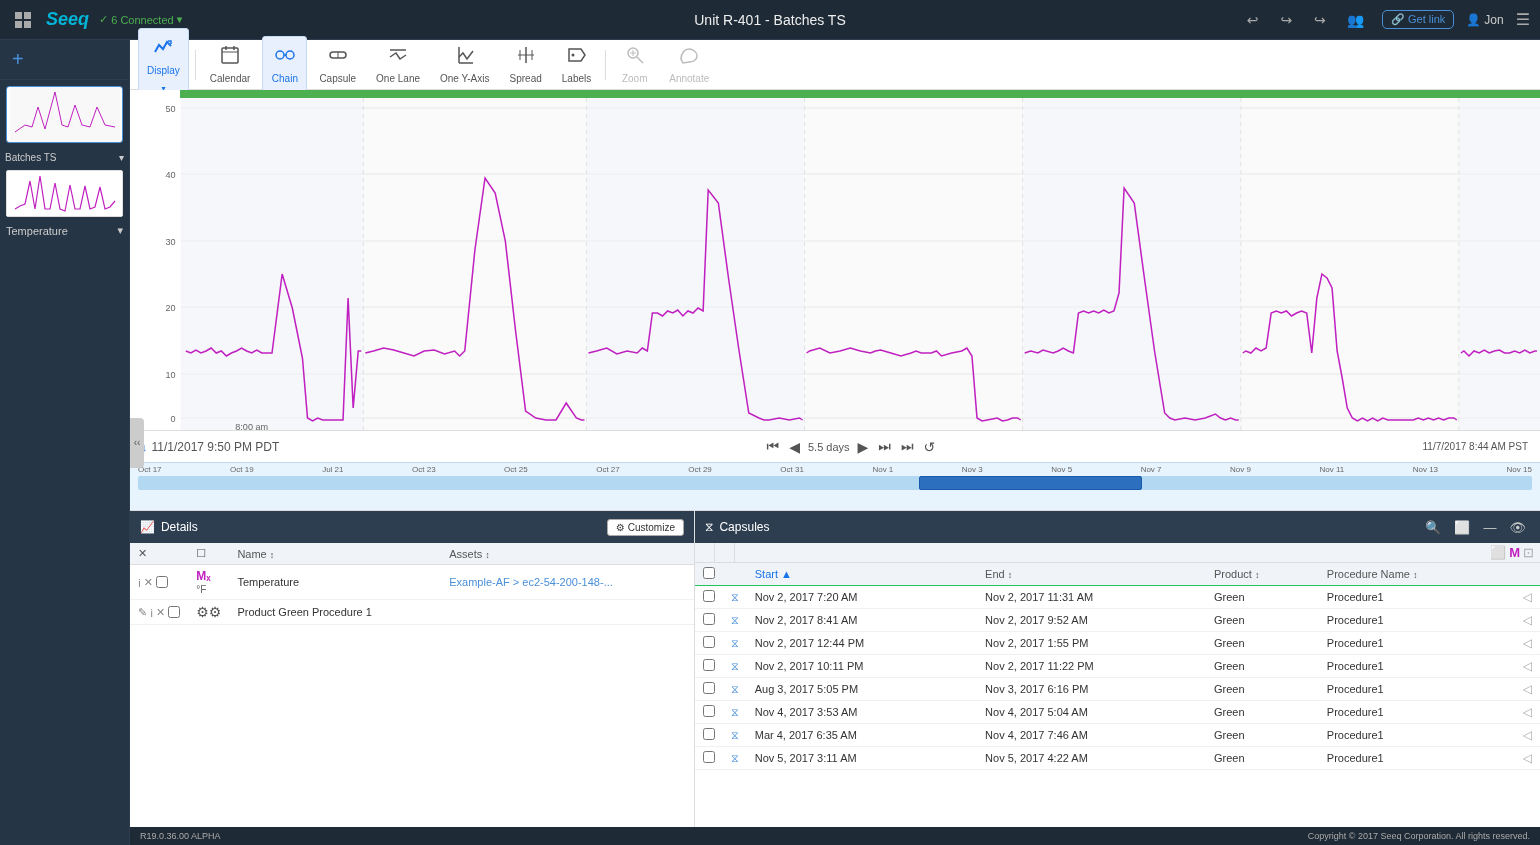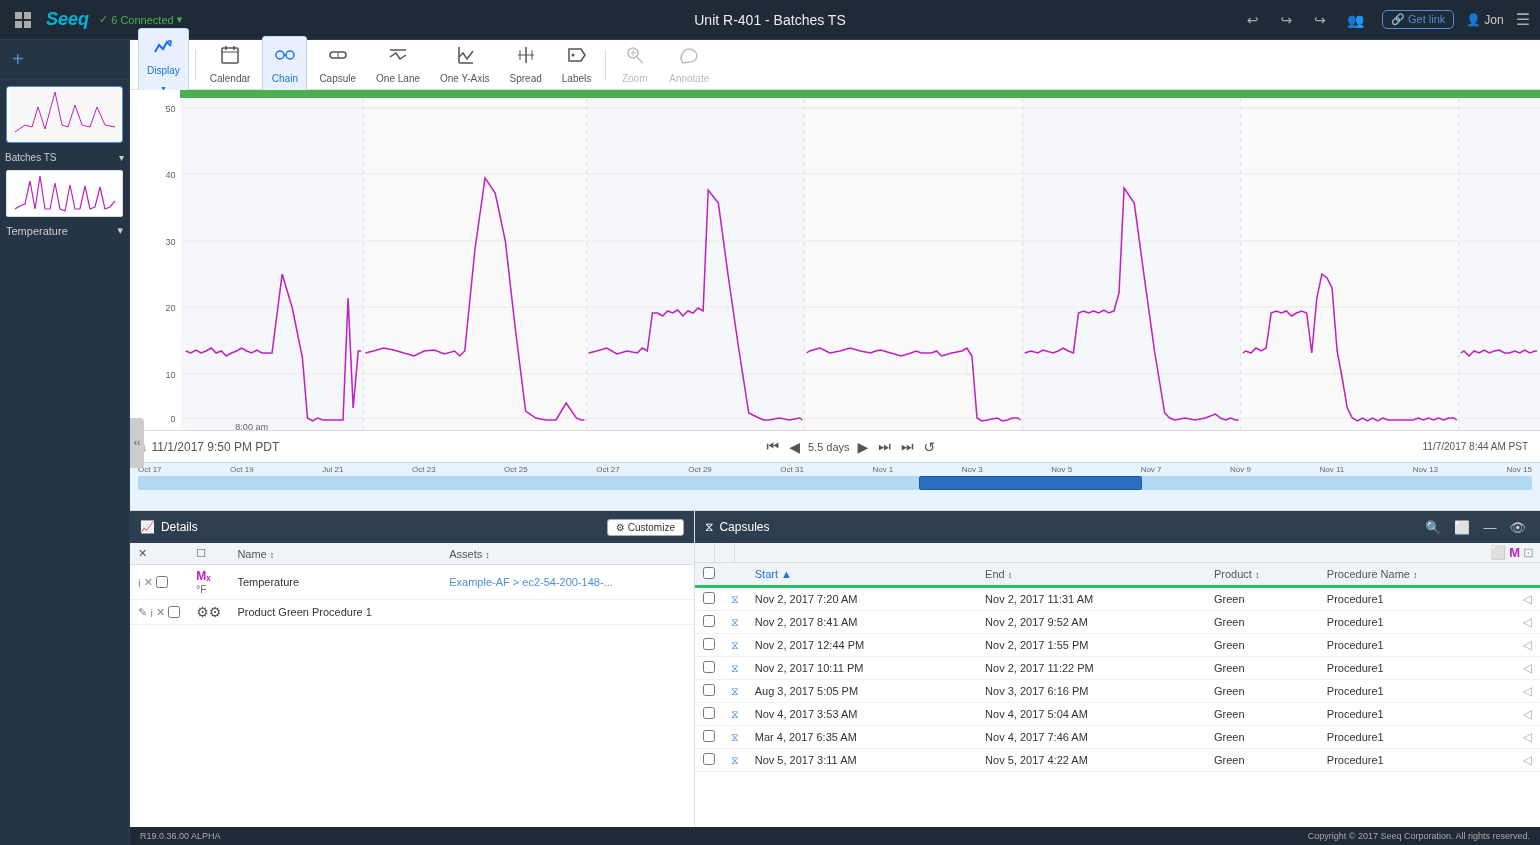--- a/index.html
+++ b/index.html
@@ -82,21 +82,21 @@
     .row-icon { color: #888; font-size: 11px; cursor: pointer; }
 
     
     .capsules-panel { flex: 1; display: flex; flex-direction: column; }
     .capsules-header { height: 32px; background: #2c3e50; display: flex; align-items: center; padding: 0 10px; color: #fff; font-size: 12px; justify-content: space-between; }
     .capsules-header-left { display: flex; align-items: center; gap: 6px; }
     .capsules-header-right { display: flex; align-items: center; gap: 5px; }
     .header-icon-btn { background: none; border: none; color: #ccc; cursor: pointer; font-size: 13px; padding: 2px 4px; }
     .capsules-table { flex: 1; overflow: auto; }
     .capsules-table table { width: 100%; border-collapse: collapse; font-size: 11px; }
-    .capsules-table th { background: #f0f4f8; color: #555; padding: 4px 8px; border-bottom: 3px solid #22c55e; font-weight: normal; cursor: pointer; text-align: left; white-space: nowrap; }
+    .capsules-table th { background: #f0f4f8; color: #555; padding: 4px 8px; border-bottom: 1px solid #22c55e; font-weight: normal; cursor: pointer; text-align: left; white-space: nowrap; }
     .capsules-table td { padding: 4px 8px; border-bottom: 1px solid #f0f0f0; color: #333; vertical-align: middle; }
     .capsule-icon { color: #4a90d9; font-size: 11px; }
 
     
     .status-bar { height: 18px; background: #1e2a35; display: flex; align-items: center; justify-content: space-between; padding: 0 10px; font-size: 9px; color: #aaa; }
     .grid-line { stroke: #e8e8e8; stroke-width: 1; }
     .data-line { fill: none; stroke: #c020c0; stroke-width: 1.5; }
     .x-label { font-size: 9px; fill: #666; }
     .separator-line { stroke: #ddd; stroke-width: 1; stroke-dasharray: 4,4; }
 

